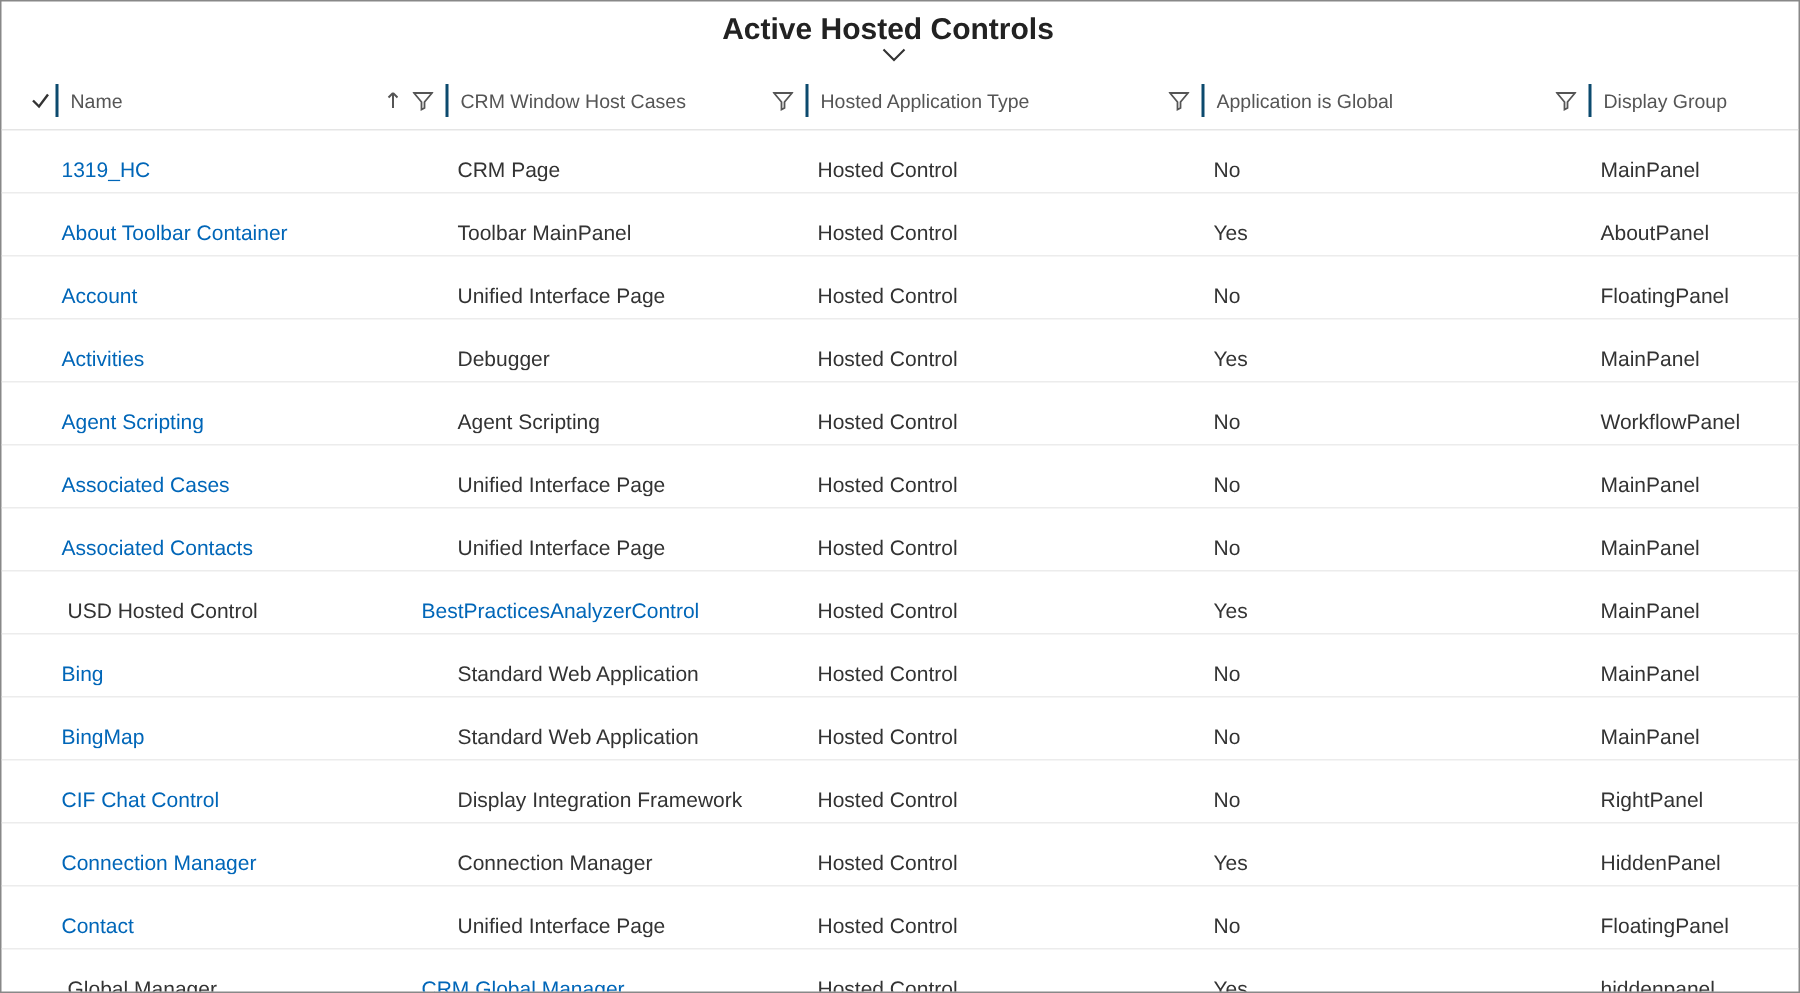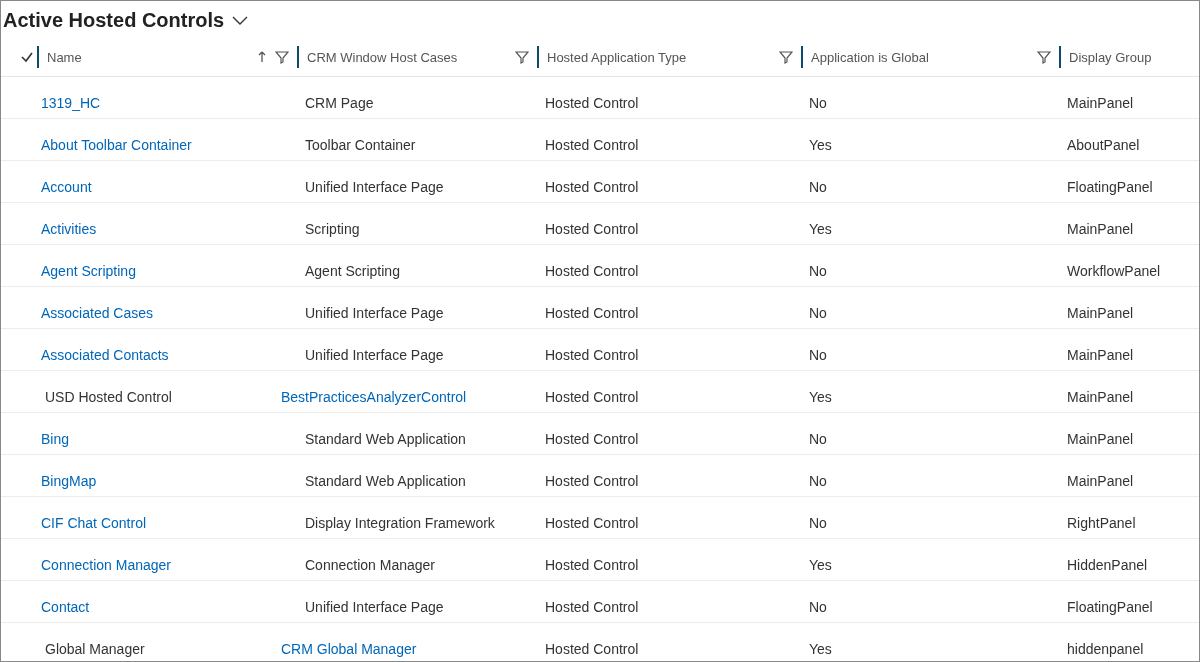--- a/index.html
+++ b/index.html
@@ -11,20 +11,21 @@
     background: #ffffff;
     width: 1200px;
     height: 662px;
     border: 1px solid #888888;
     overflow: hidden;
   }
   .header {
     display: flex;
     align-items: center;
     padding: 8px 10px 6px 2px;
+    flex-direction: column;
   }
   .header-title {
     font-size: 20px;
     font-weight: 600;
     color: #222222;
     margin-right: 8px;
   }
   .chevron {
     width: 16px;
     height: 10px;
@@ -177,37 +178,37 @@
         <div class="col-check"></div>
         <div class="cell col-name"><span class="link">1319_HC</span></div>
         <div class="cell col-hosttype">CRM Page</div>
         <div class="cell col-apptype">Hosted Control</div>
         <div class="cell col-global">No</div>
         <div class="cell col-group">MainPanel</div>
       </div>
       <div class="row">
         <div class="col-check"></div>
         <div class="cell col-name"><span class="link">About Toolbar Container</span></div>
-        <div class="cell col-hosttype">Toolbar Container</div>
+        <div class="cell col-hosttype">Toolbar MainPanel</div>
         <div class="cell col-apptype">Hosted Control</div>
         <div class="cell col-global">Yes</div>
         <div class="cell col-group">AboutPanel</div>
       </div>
       <div class="row">
         <div class="col-check"></div>
         <div class="cell col-name"><span class="link">Account</span></div>
         <div class="cell col-hosttype">Unified Interface Page</div>
         <div class="cell col-apptype">Hosted Control</div>
         <div class="cell col-global">No</div>
         <div class="cell col-group">FloatingPanel</div>
       </div>
       <div class="row">
         <div class="col-check"></div>
         <div class="cell col-name"><span class="link">Activities</span></div>
-        <div class="cell col-hosttype">Scripting</div>
+        <div class="cell col-hosttype">Debugger</div>
         <div class="cell col-apptype">Hosted Control</div>
         <div class="cell col-global">Yes</div>
         <div class="cell col-group">MainPanel</div>
       </div>
       <div class="row">
         <div class="col-check"></div>
         <div class="cell col-name"><span class="link">Agent Scripting</span></div>
         <div class="cell col-hosttype">Agent Scripting</div>
         <div class="cell col-apptype">Hosted Control</div>
         <div class="cell col-global">No</div>

